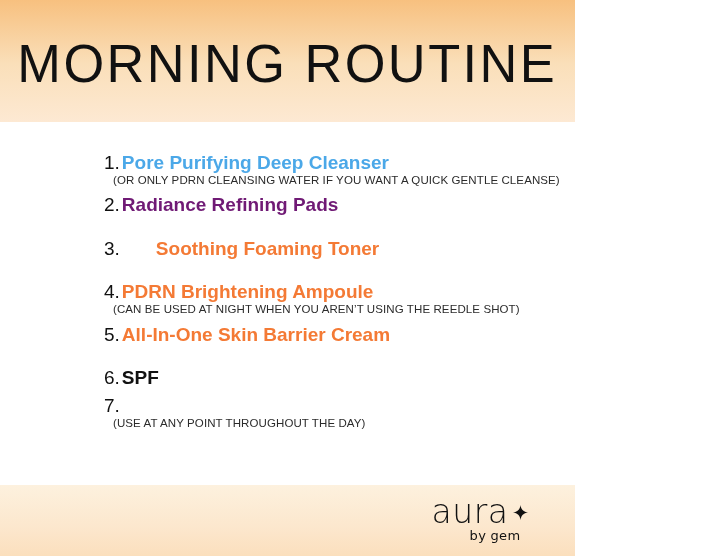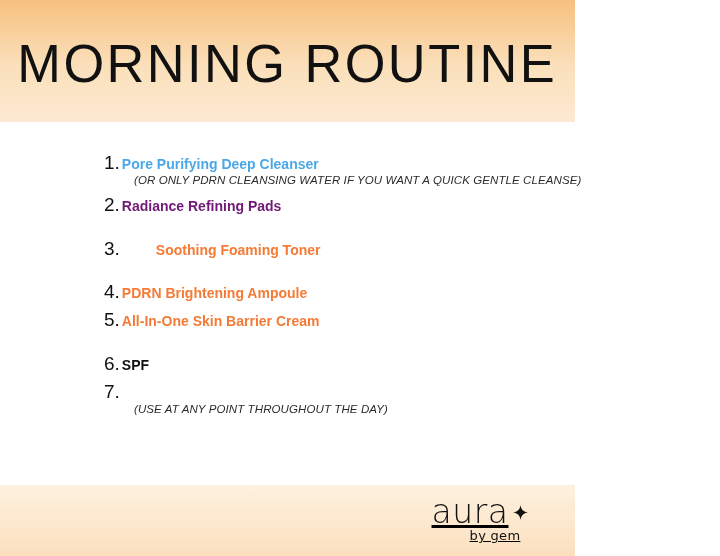--- a/index.html
+++ b/index.html
@@ -68,33 +68,32 @@
     white-space: nowrap;
   }
   .item-number {
     font-size: 19px;
     font-weight: 400;
     color: #111111;
     line-height: 1.12;
     flex: 0 0 auto;
   }
   .item-title {
-    font-size: 14px;
+    font-size: 19px;
     font-weight: bold;
     line-height: 1.12;
     margin-left: 2px;
     flex: 0 0 auto;
   }
   .item-note {
     font-size: 11.5px;
-    font-style: italic;
     font-weight: 400;
     color: #2b2b2b;
     letter-spacing: 0.1px;
-    margin-left: 30px;
+    margin-left: 9px;
     margin-top: 1px;
     line-height: 1.15;
     white-space: nowrap;
   }
 
   
   .gap-tight  { margin-bottom: 7px; }
   .gap-wide   { margin-bottom: 22px; }
   .gap-none   { margin-bottom: 0; }
 
@@ -104,21 +103,20 @@
     flex: 0 0 71px;
     background: linear-gradient(180deg, #fdf1de 0%, #fce7cd 60%, #fbdfbd 100%);
     position: relative;
   }
   .logo-block {
     position: absolute;
     right: 30px;
     top: 10px;
     text-align: center;
     width: 130px;
-    text-decoration: underline;
   }
   .logo-word-row {
     display: flex;
     align-items: center;
     justify-content: center;
     gap: 5px;
   }
   .logo-word {
     font-family: "DejaVu Sans", sans-serif;
     font-weight: 300;
@@ -172,20 +170,21 @@
           <div class="item-line">
             <span class="item-number">3.</span>
             <span class="item-title" style="color: rgb(244, 122, 53); margin-left: 36px;">Soothing Foaming Toner</span>
           </div>
         </li>
         <li class="routine-item gap-tight">
           <div class="item-line">
             <span class="item-number">4.</span>
             <span class="item-title" style="color: rgb(244, 122, 53);">PDRN Brightening Ampoule</span>
           </div>
+          <div class="item-note">(CAN BE USED AT NIGHT WHEN YOU AREN’T USING THE REEDLE SHOT)</div>
         </li>
         <li class="routine-item gap-wide">
           <div class="item-line">
             <span class="item-number">5.</span>
             <span class="item-title" style="color: rgb(244, 122, 53);">All-In-One Skin Barrier Cream</span>
           </div>
         </li>
         <li class="routine-item gap-tight">
           <div class="item-line">
             <span class="item-number">6.</span>

